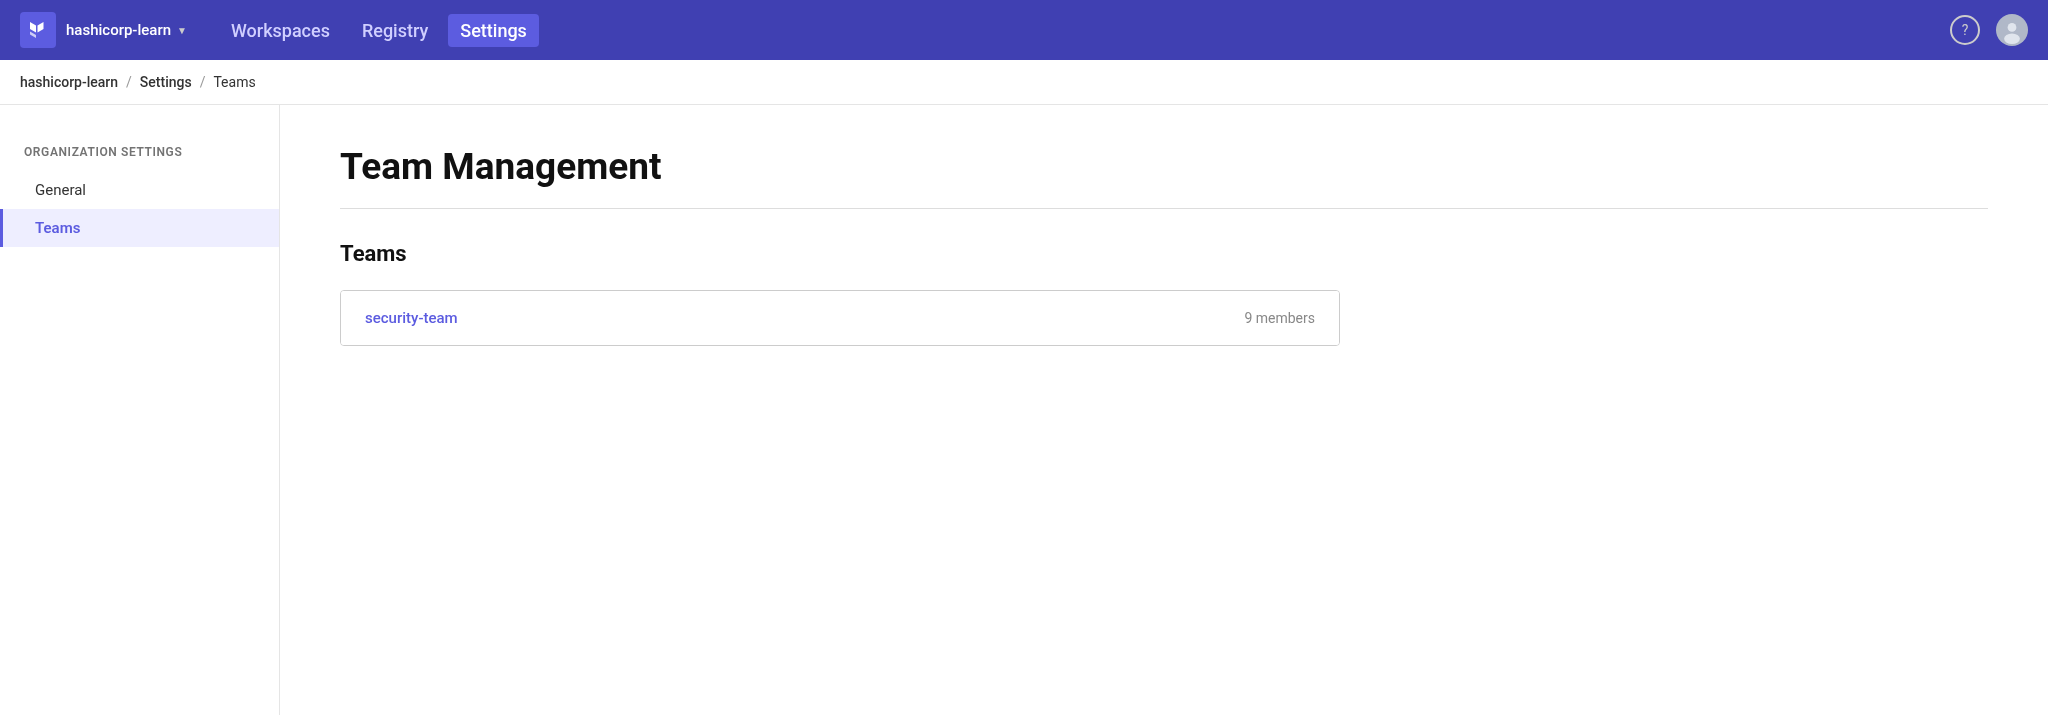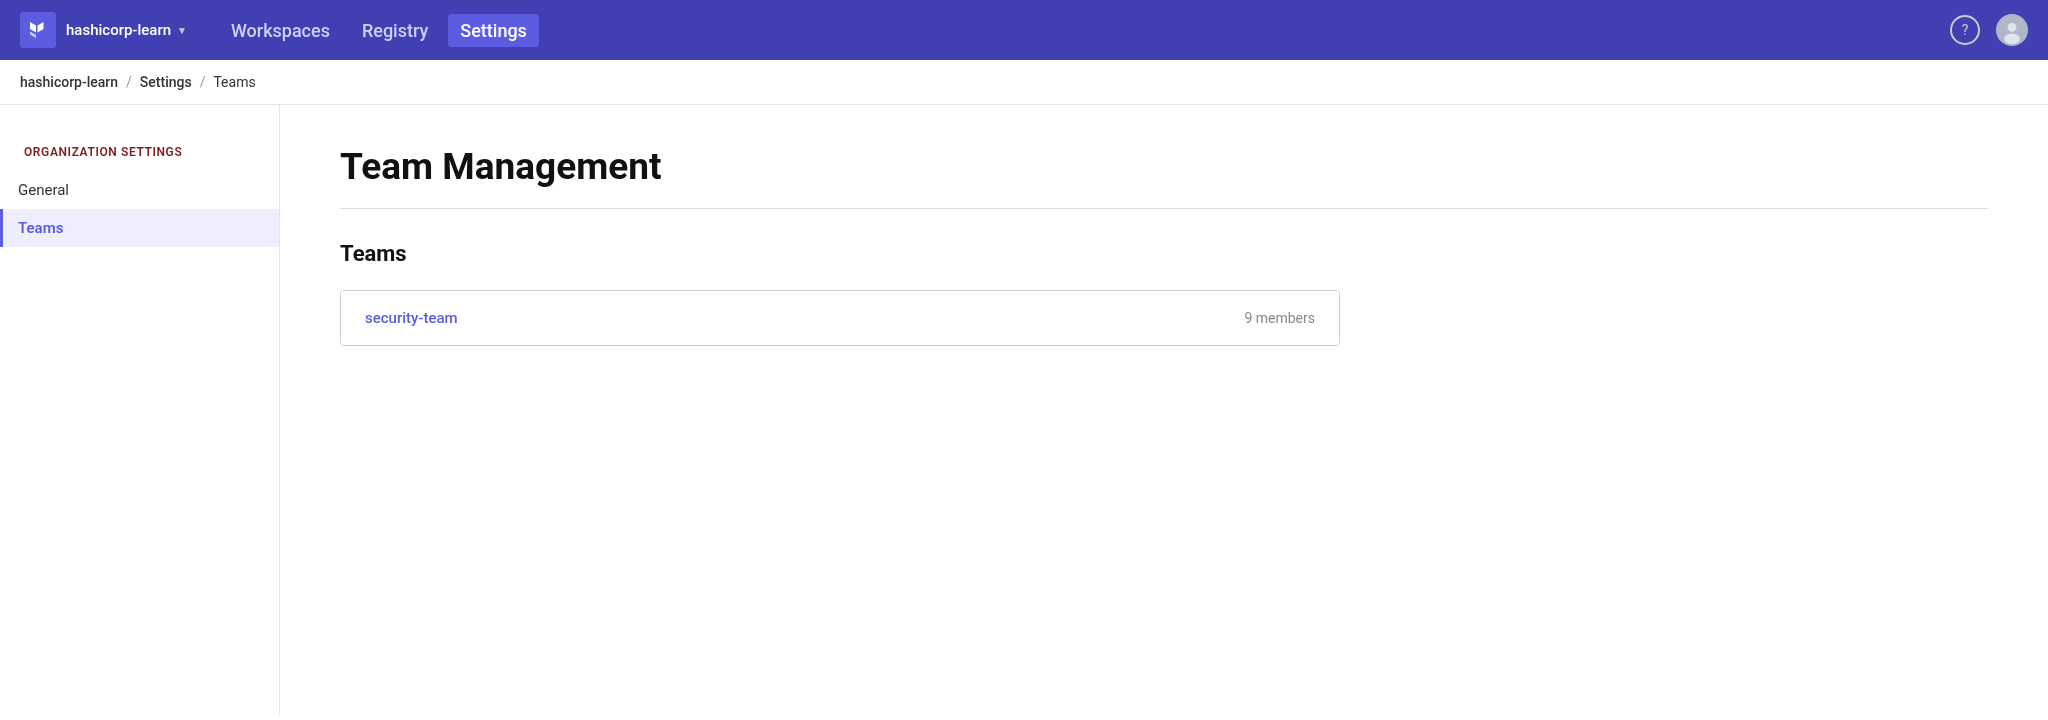--- a/index.html
+++ b/index.html
@@ -115,30 +115,30 @@
     }
 
     
     .sidebar {
       width: 280px;
       min-width: 280px;
       border-right: 1px solid #e5e5e5;
       padding: 40px 0 20px 0;
     }
     .sidebar-section-label {
-      color: #7f1d1d;
+      color: #737373;
       font-size: 12px;
       font-weight: 600;
       text-transform: uppercase;
       letter-spacing: 0.05em;
       padding: 0 24px 12px 24px;
     }
     .sidebar-item {
       display: block;
-      padding: 10px 15px;
+      padding: 10px 32px;
       font-size: 15px;
       color: #333;
       cursor: pointer;
       text-decoration: none;
       border-left: 3px solid transparent;
     }
     .sidebar-item.active {
       color: #5c5ce0;
       font-weight: 600;
       background: #eeeeff;

